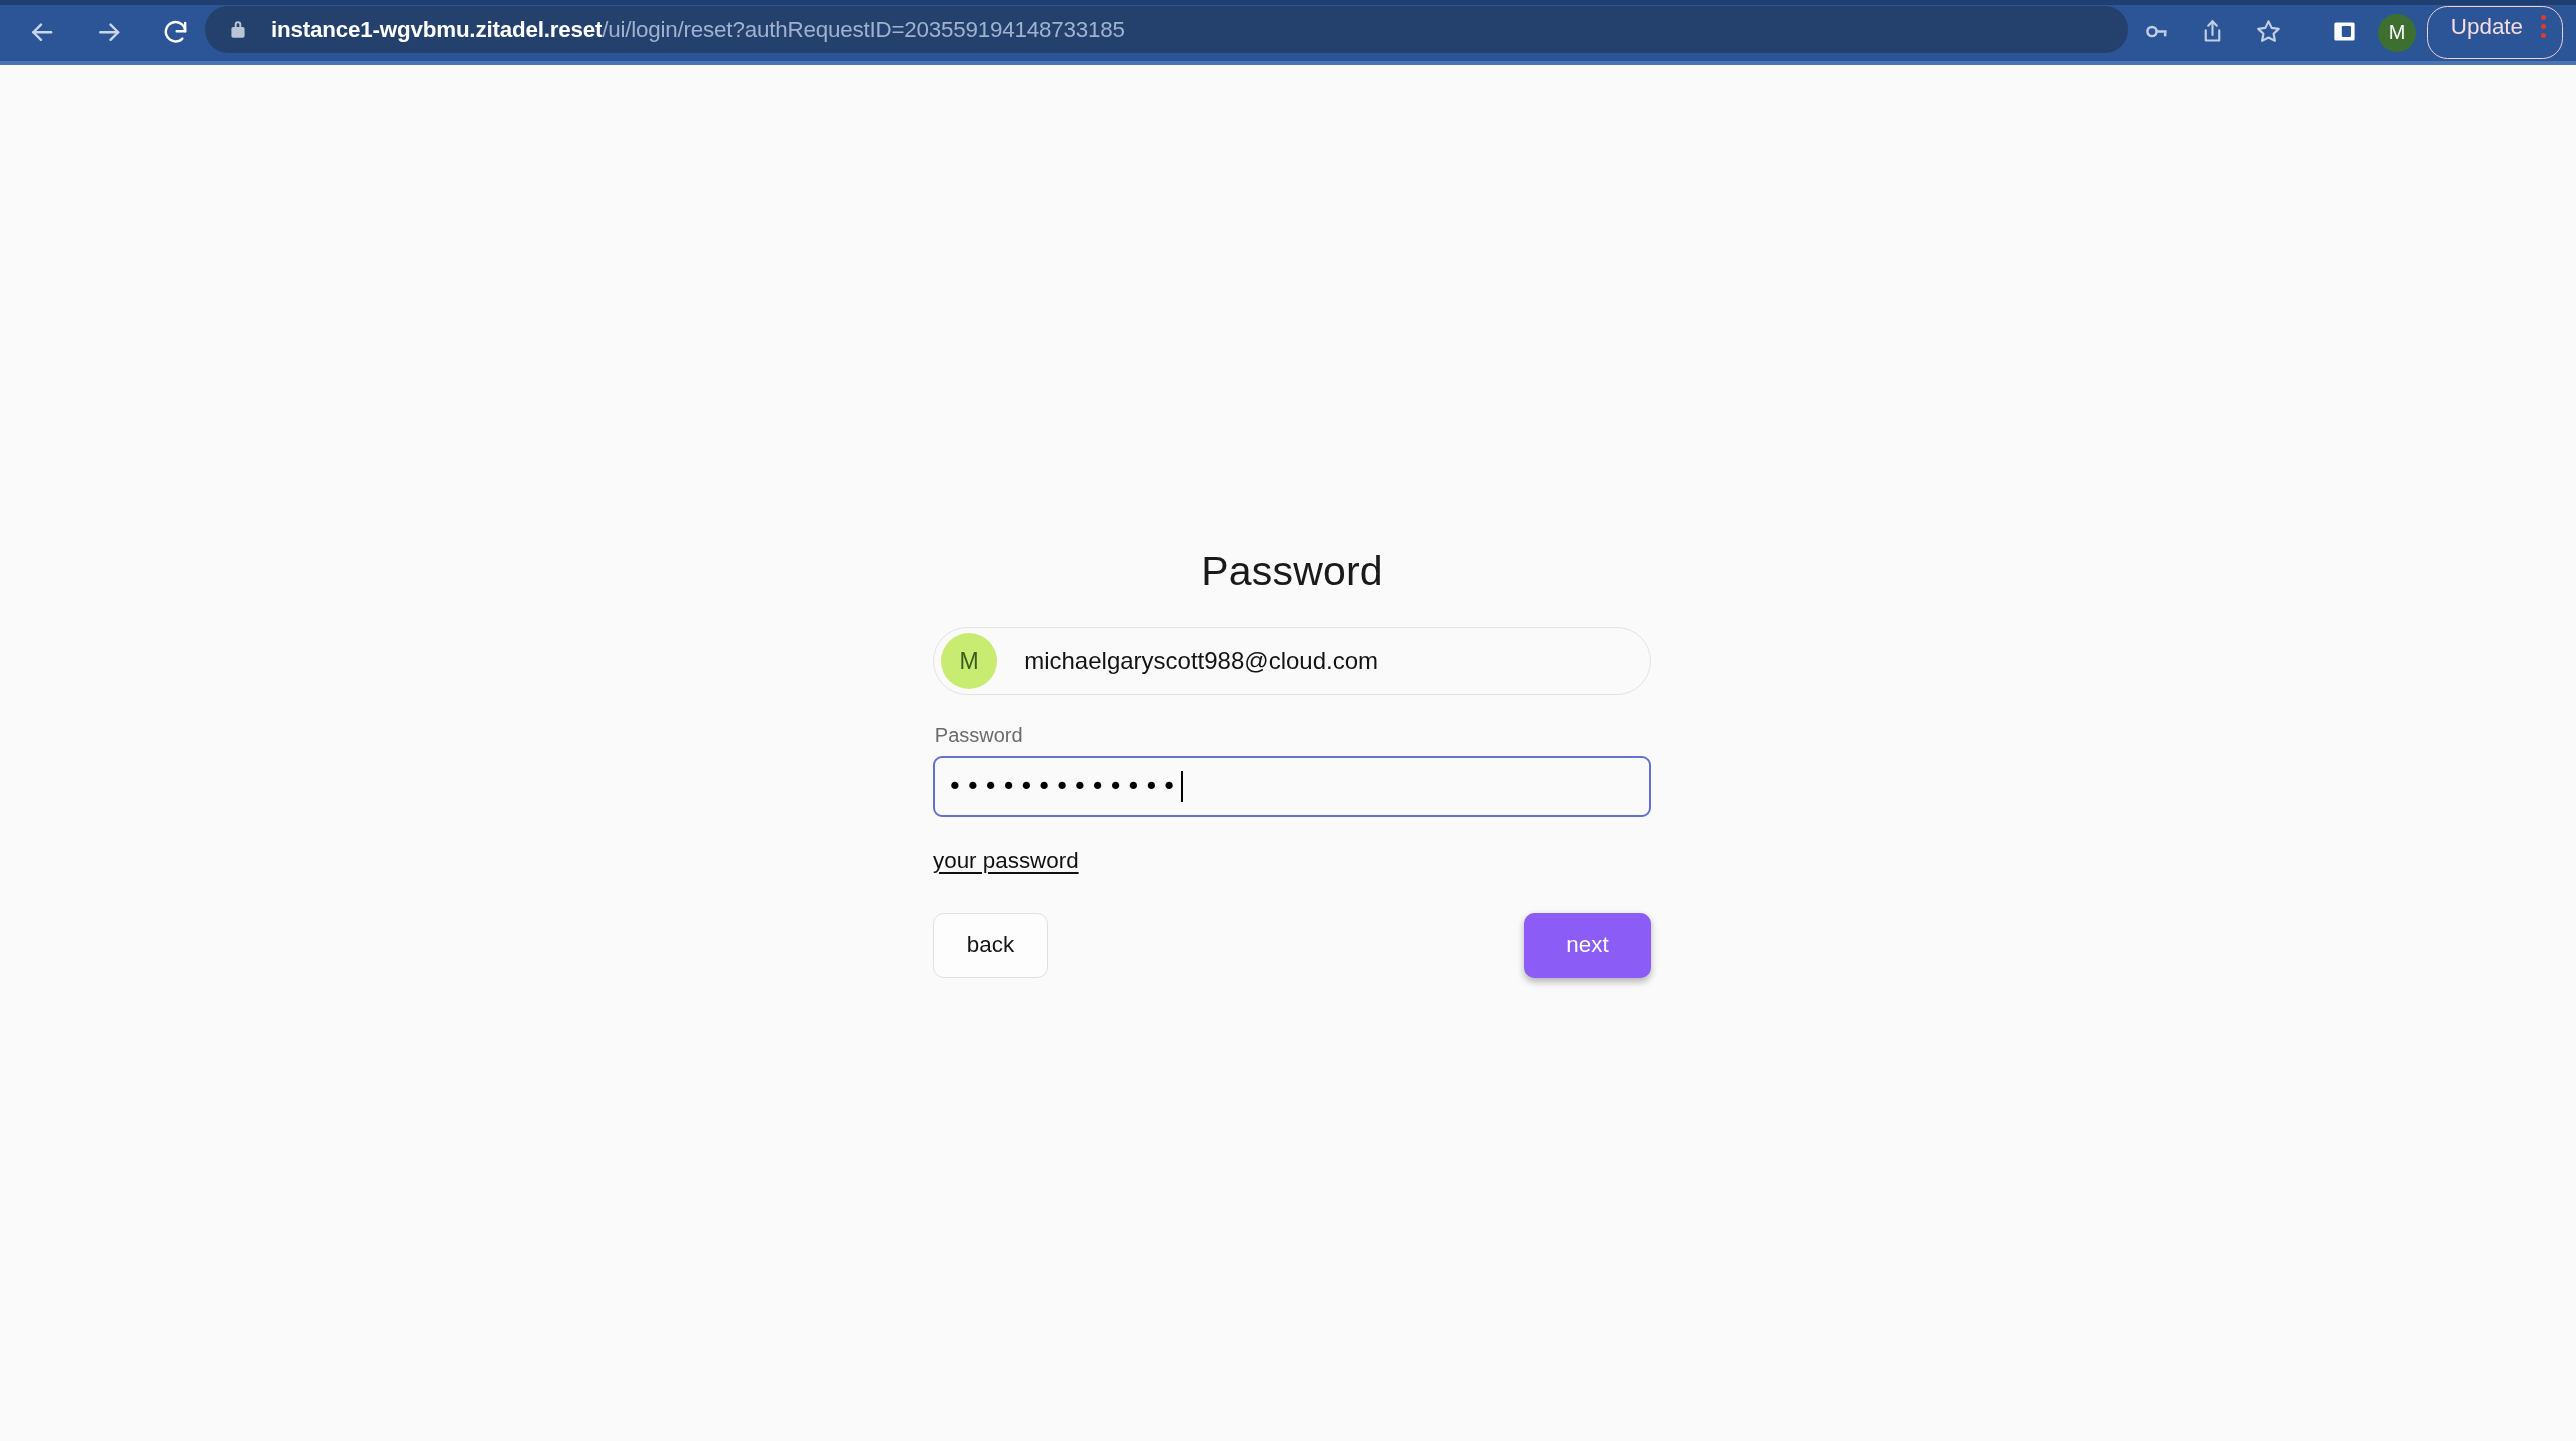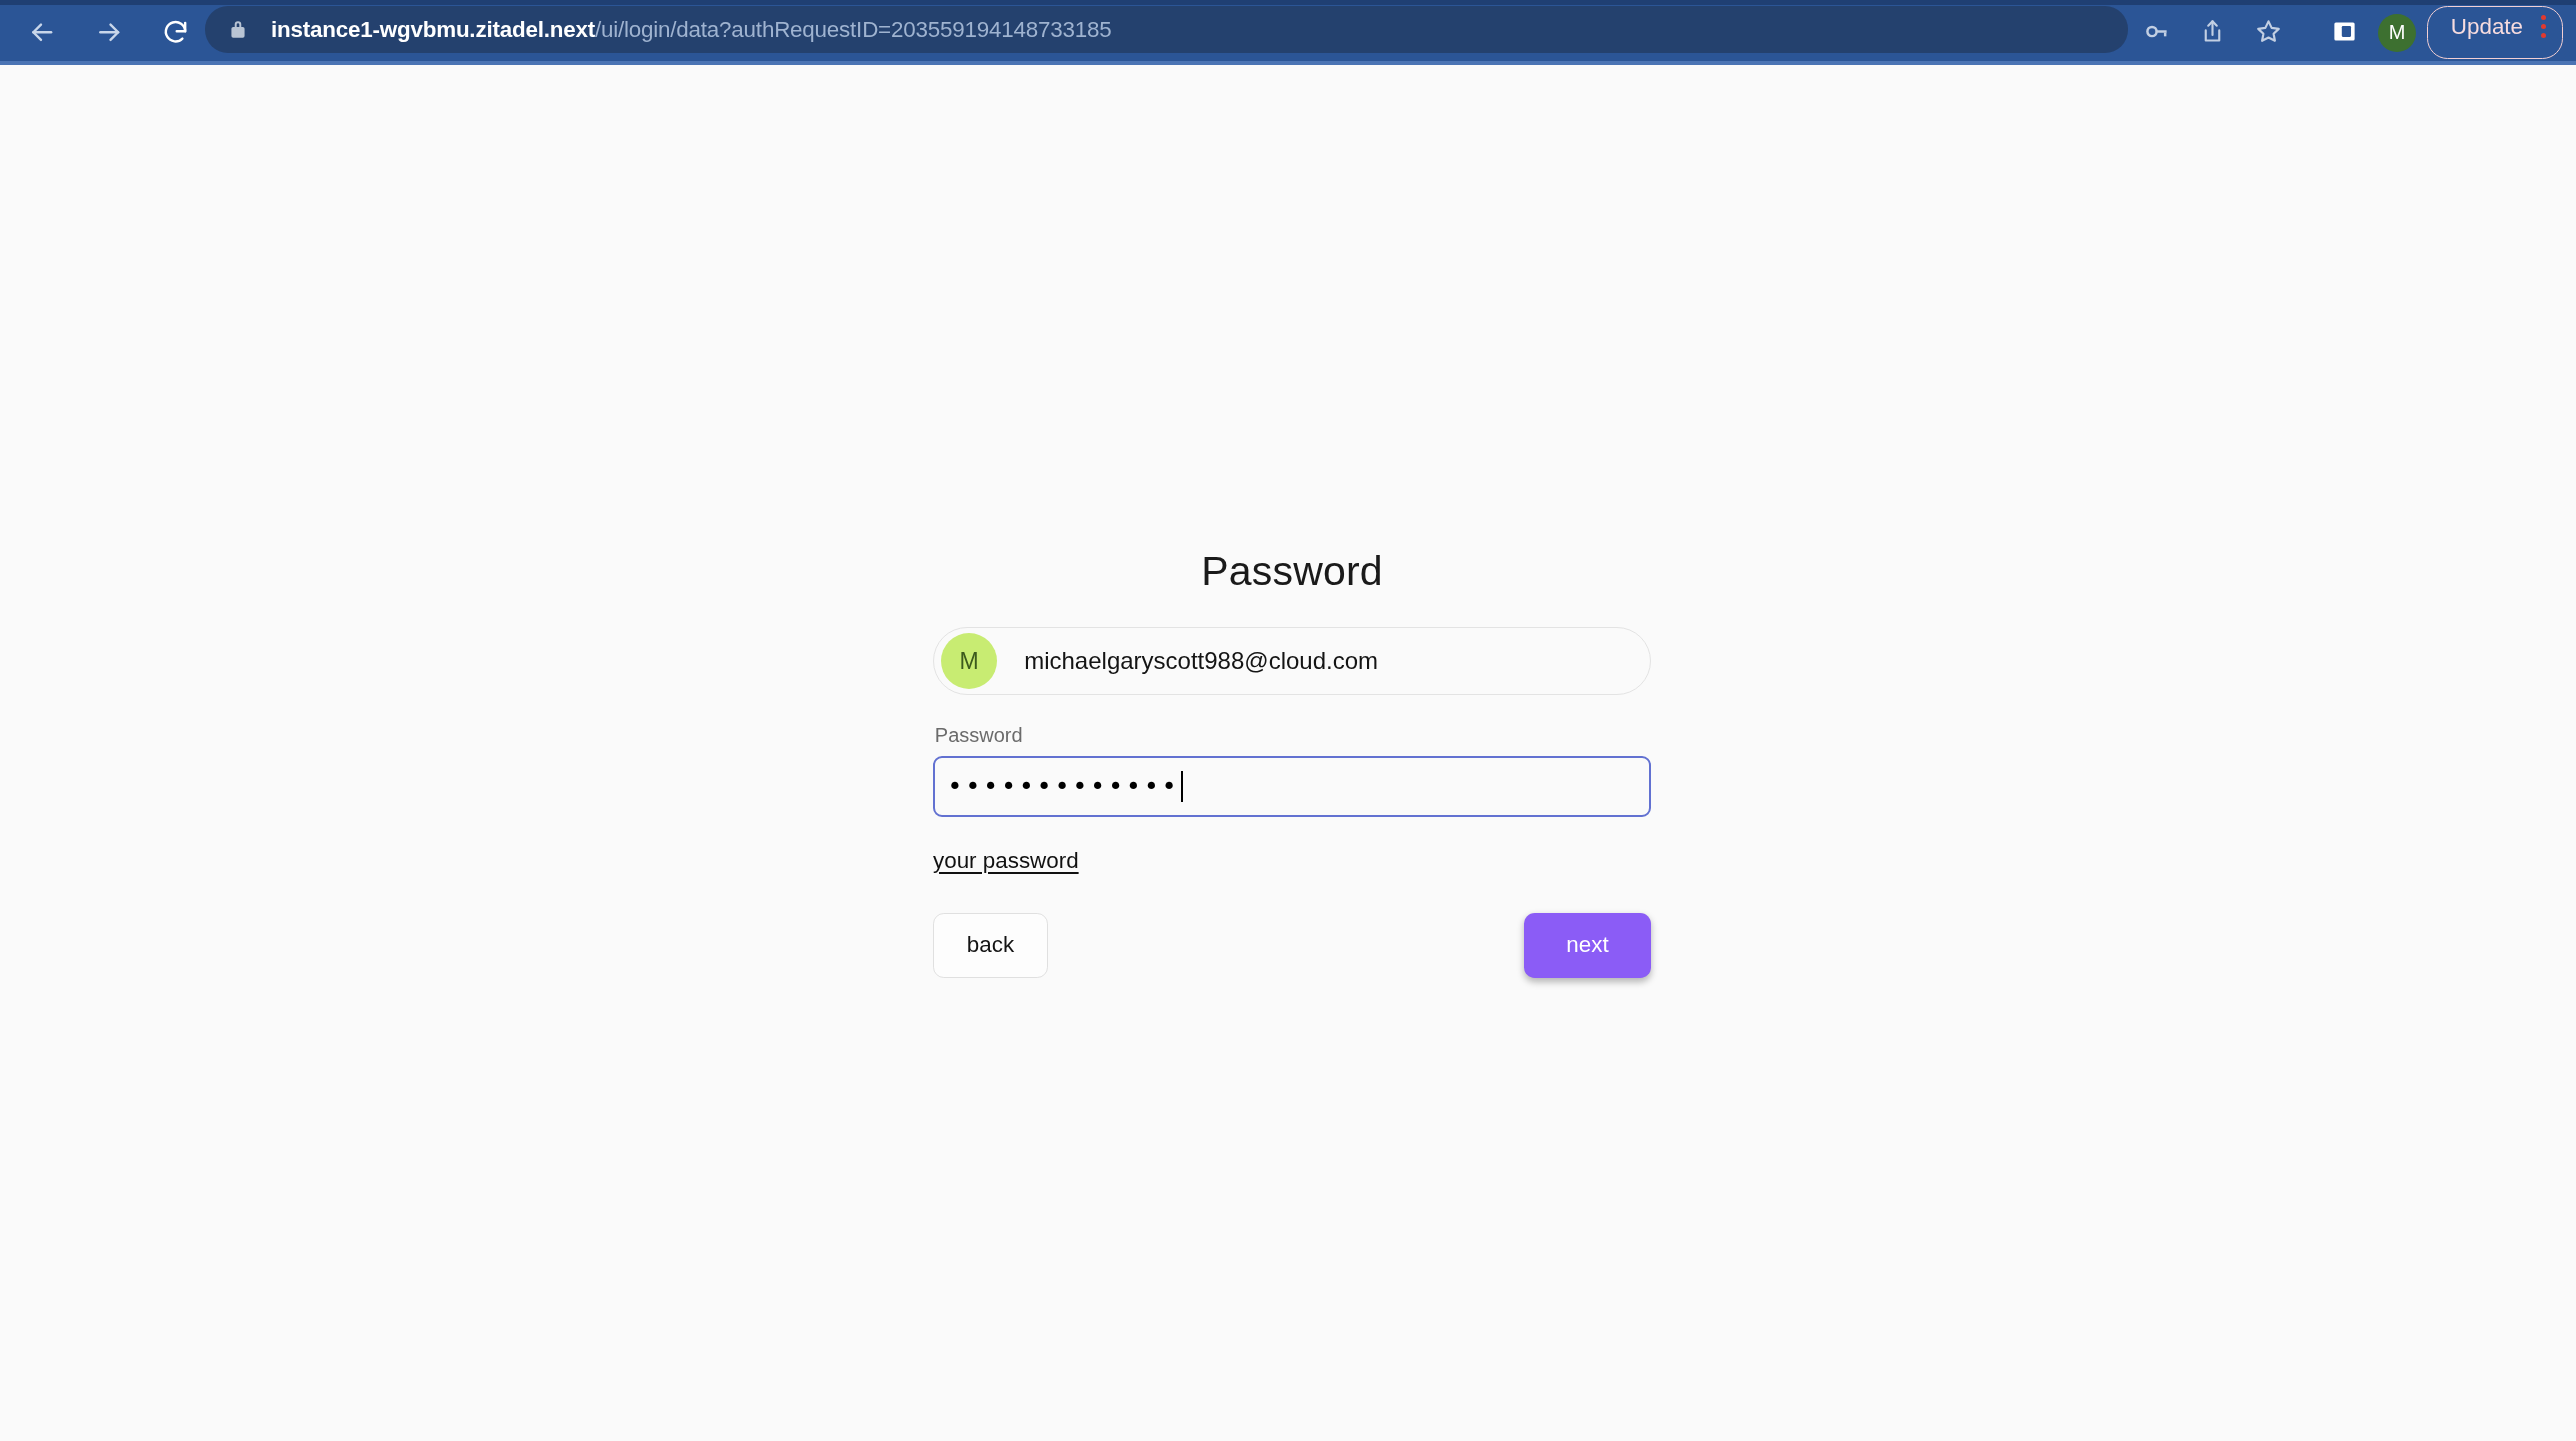--- a/index.html
+++ b/index.html
@@ -240,21 +240,21 @@
   </div>
 
   <div class="url-pill">
     <span class="lock-icon">
       <svg width="20" height="23" viewBox="0 0 24 28" fill="#b9c4d4">
           <rect x="4" y="11" width="16" height="13" rx="2.2"></rect>
           <path d="M8 11V8a4 4 0 0 1 8 0v3h-2.4V8a1.6 1.6 0 0 0-3.2 0v3z"></path>
         </svg>
     </span>
     <span class="url-text">
-      <span class="url-host">instance1-wgvbmu.zitadel.next</span><span class="url-path">/ui/login/data?authRequestID=203559194148733185</span>
+      <span class="url-host">instance1-wgvbmu.zitadel.reset</span><span class="url-path">/ui/login/reset?authRequestID=203559194148733185</span>
     </span>
   </div>
 
   <div class="right-cluster">
 
     <div class="icon-btn">
       <span>
         <svg width="27" height="27" viewBox="0 0 24 24" fill="currentColor">
             <circle cx="8" cy="12" r="4.1" fill="none" stroke="currentColor" stroke-width="2.2"></circle>
             <rect x="11.4" y="10.9" width="9.6" height="2.2"></rect>

